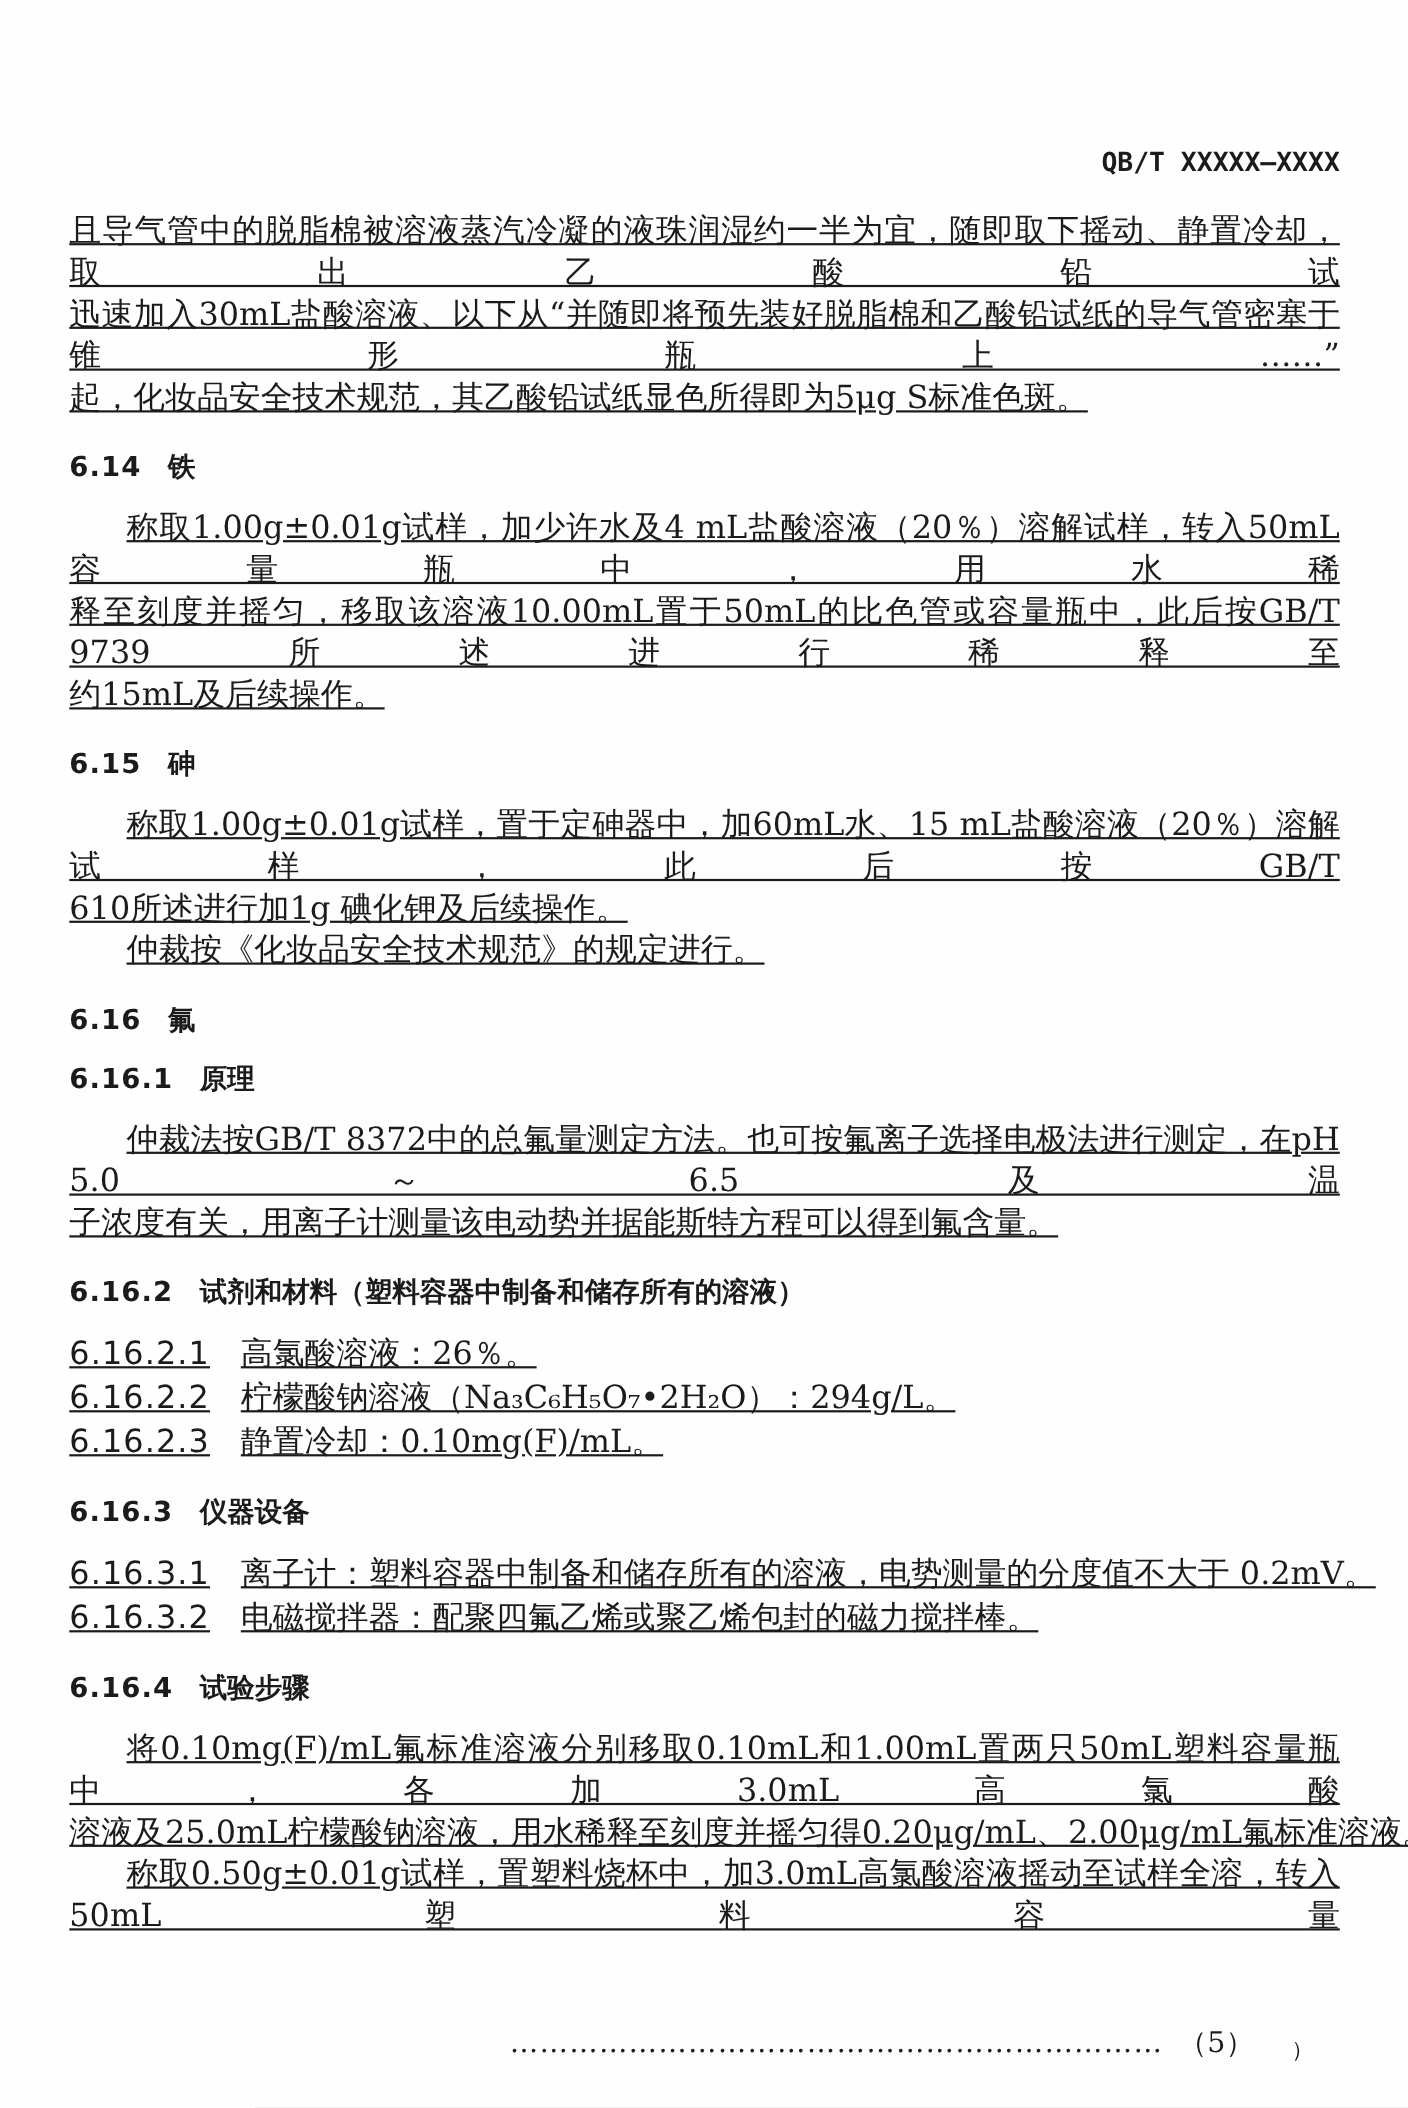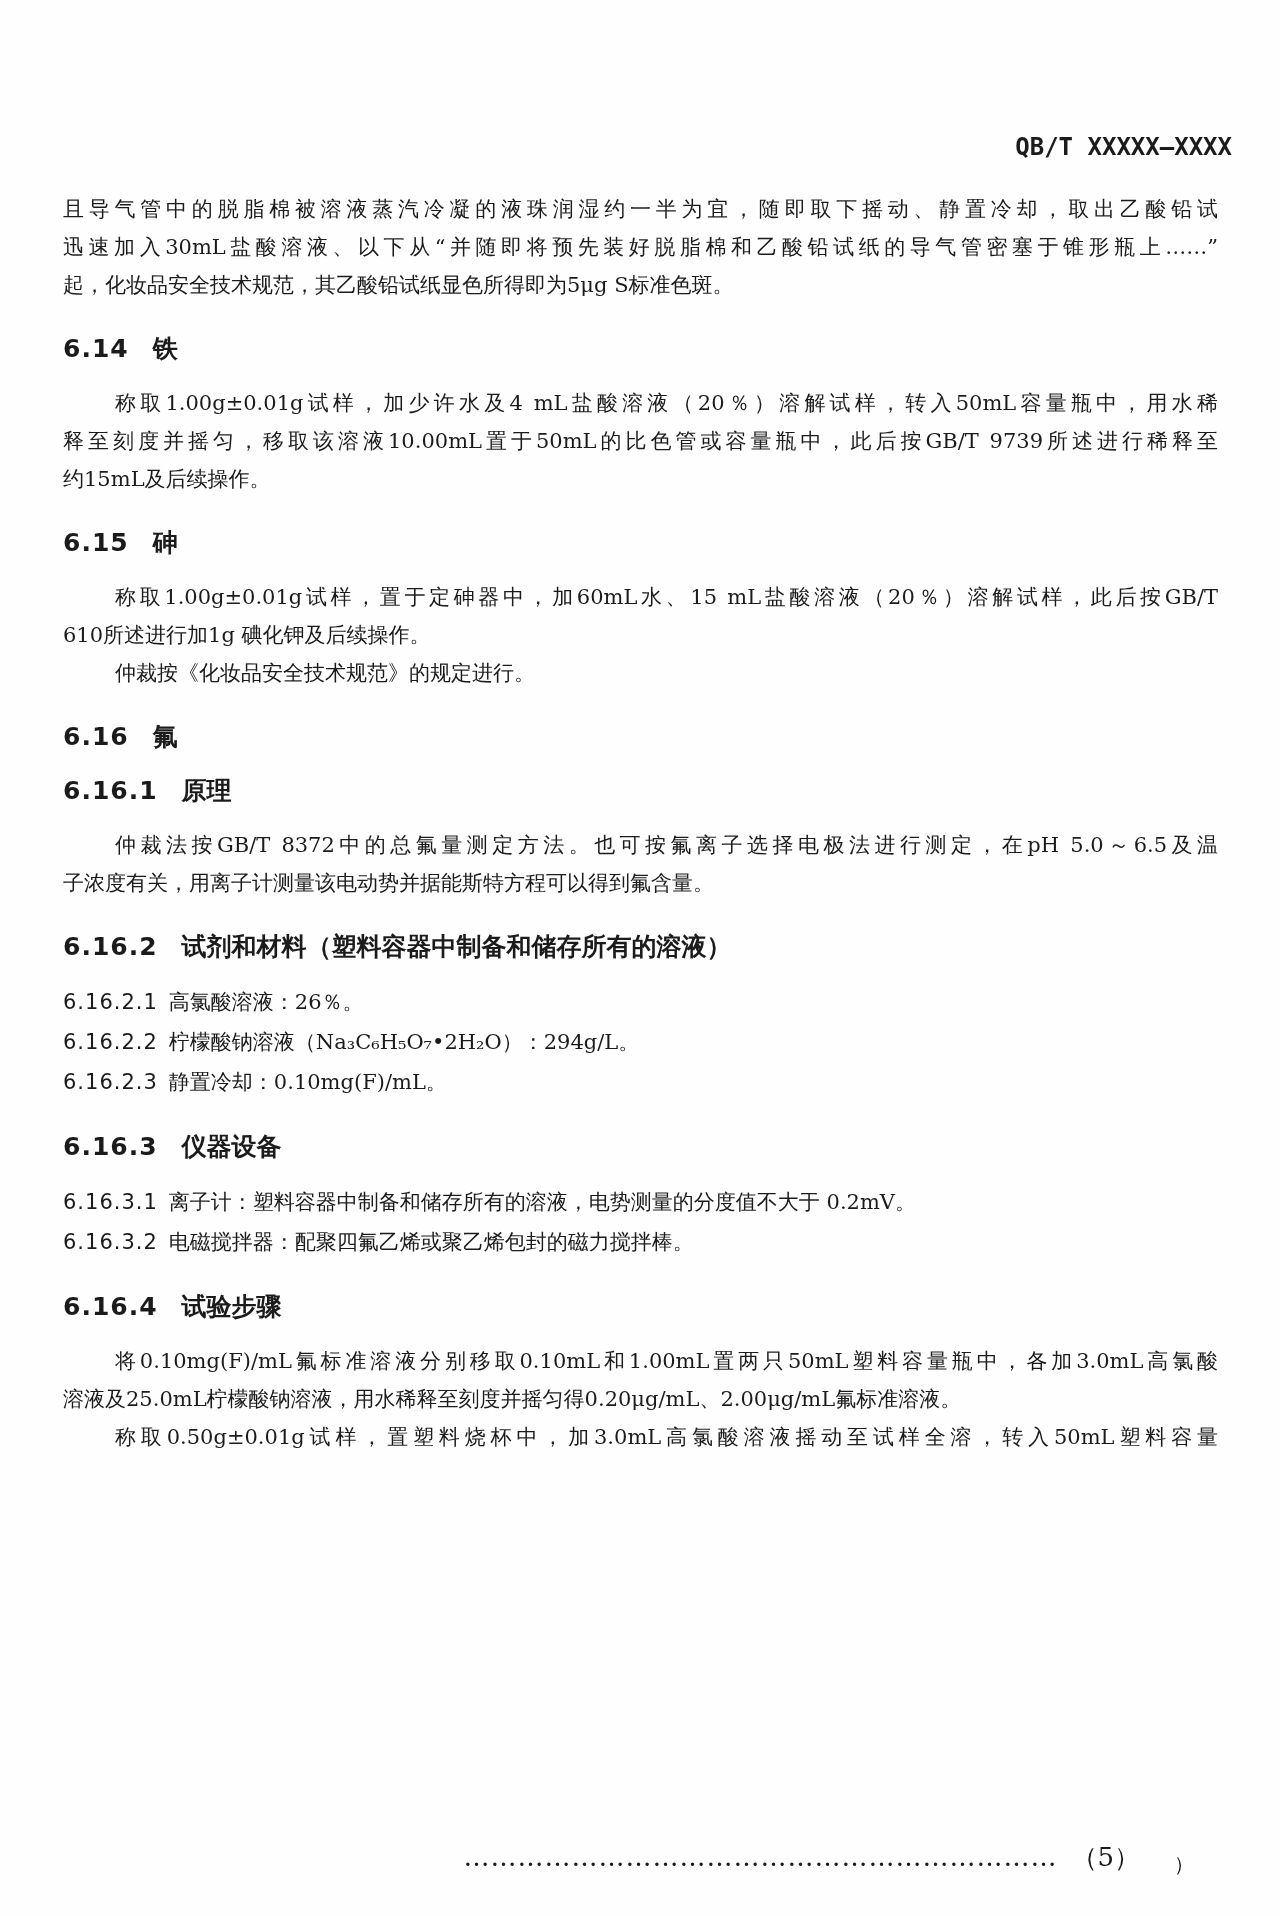--- a/index.html
+++ b/index.html
@@ -10,38 +10,39 @@
     height:1916px;
     margin:0 auto;
     background:#fefefe;
     color:#1b1b1b;
     overflow:hidden;
     font-family:"DejaVu Serif","Liberation Serif",serif;
   }
   .doc-code{
     position:absolute;
     top:133px;
-    right:48px;
+    right:62px;
     font-family:"DejaVu Sans Mono","Liberation Mono",monospace;
     font-size:24px;
     font-weight:600;
     letter-spacing:0px;
     white-space:nowrap;
   }
   .body{
     position:absolute;
     left:63px;
     top:190px;
     width:1155px;
   }
   .line{
     margin:0;
-    font-size:21px;
+    font-size:29px;
     line-height:38px;
     white-space:nowrap;
+    text-decoration:underline;
   }
   .j{ 
     white-space:normal;
     text-align:justify;
     text-align-last:justify;
   }
   .indent{ text-indent:52px; }
   .h2{
     font-family:"DejaVu Sans","Liberation Sans",sans-serif;
     font-weight:700;
@@ -51,21 +52,21 @@
     white-space:nowrap;
   }
   .h2 + .h2{ margin-top:8px; }
   .h2 .num{ margin-right:24px; letter-spacing:1px;margin-top:36px; }
   .clause{
     line-height:40px;
   }
   .cnum{
     font-family:"DejaVu Sans","Liberation Sans",sans-serif;
     letter-spacing:1px;
-    margin-right:11px;
+    margin-right:28px;
   }
   .formula-row{
     position:absolute;
     left:63px;
     top:1838px;
     width:1155px;
     text-align:right;
     font-size:26px;
     line-height:38px;
     padding-right:0;

